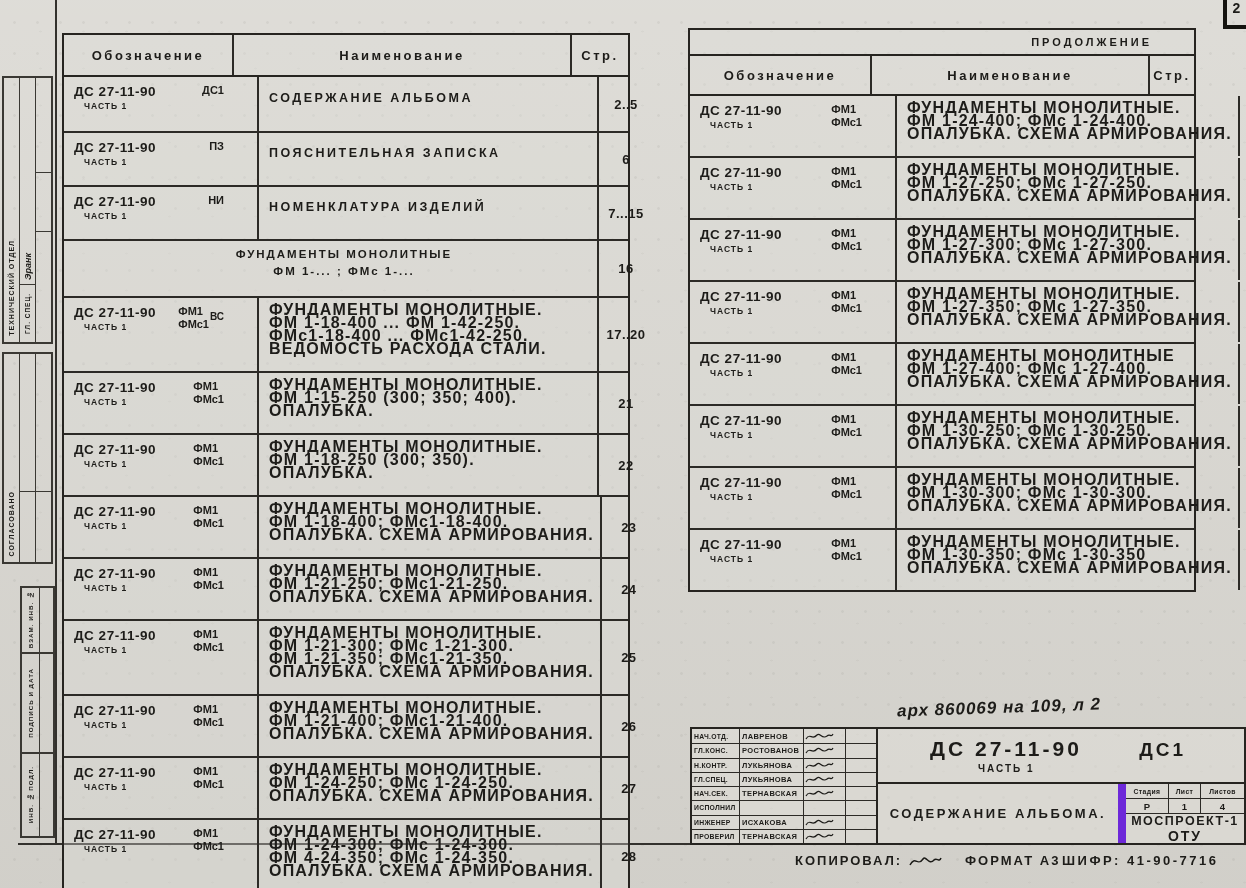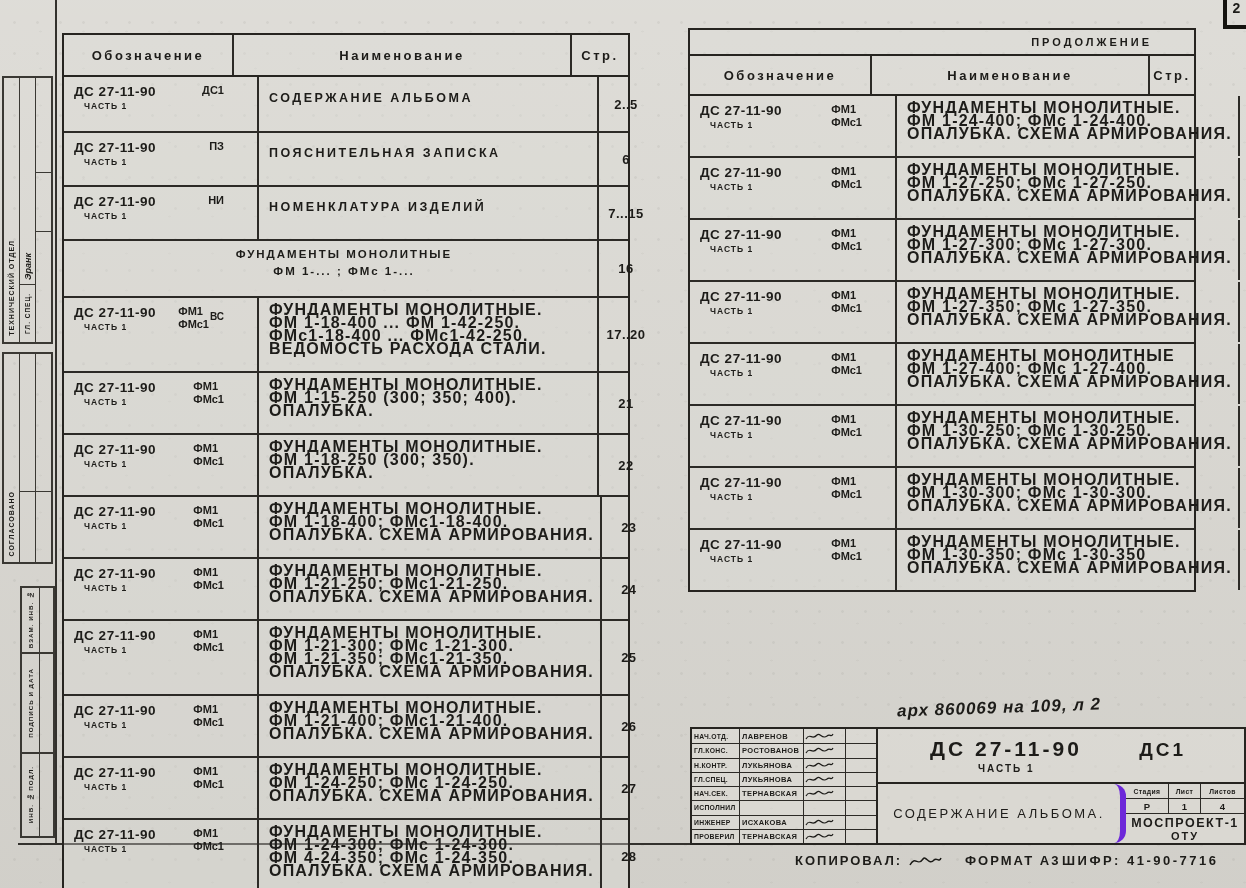--- a/index.html
+++ b/index.html
@@ -77,33 +77,33 @@
   .s-cell:first-child{border-left:none;padding-left:2px;}
   .s-role{font-size:6.8px;font-weight:bold;letter-spacing:0.3px;}
   .s-name{font-size:7.5px;font-weight:bold;letter-spacing:0.4px;padding-left:2px;}
   .tb-main{position:absolute;left:186px;top:0;right:0;height:100%;}
   .tb-top{position:absolute;left:0;top:0;right:0;height:55px;
           border-bottom:2.5px solid #262420;box-sizing:border-box;}
   .doc-code{position:absolute;left:52px;top:8px;font-size:21px;font-weight:bold;letter-spacing:3px;}
   .doc-part{position:absolute;left:100px;top:34px;font-size:10px;font-weight:bold;letter-spacing:2px;}
   .album-code{position:absolute;right:58px;top:10px;font-size:19px;font-weight:bold;letter-spacing:3px;}
   .tb-bot{position:absolute;left:0;top:55px;right:0;bottom:0;display:flex;}
-  .tb-title{flex:1;border-right:6px solid #6d28d9;box-sizing:border-box;
+  .tb-title{flex:1;border-right:8px solid #6d28d9;box-sizing:border-box;
             display:flex;align-items:center;justify-content:center;
-            font-size:13px;font-weight:normal;letter-spacing:2.5px;border-radius:12px;}
+            font-size:13px;font-weight:bold;letter-spacing:2.5px;}
   .tb-right{width:118px;display:flex;flex-direction:column;}
   .stage{display:grid;grid-template-columns:42px 32px 1fr;}
   .stage .sc{box-sizing:border-box;border-left:1.5px solid #2c2a26;border-bottom:1.5px solid #2c2a26;
          display:flex;align-items:center;justify-content:center;height:15px;}
   .stage .sc:nth-child(3n+1){border-left:none;}
   .stage .sh{font-size:6.8px;font-weight:bold;letter-spacing:0.4px;}
   .stage .sv{font-size:9.5px;font-weight:bold;}
   .org{flex:1;display:flex;flex-direction:column;align-items:center;justify-content:center;}
   .org .o1{font-size:12.5px;font-weight:bold;letter-spacing:1.5px;}
-  .org .o2{font-size:11px;font-weight:bold;letter-spacing:2px;}
+  .org .o2{font-size:14px;font-weight:bold;letter-spacing:2px;}
   
   .foot{font-size:13px;font-weight:bold;letter-spacing:2px;white-space:nowrap;}
   .arch{font-size:17px;font-weight:bold;transform:rotate(-2deg);letter-spacing:1px;}
   .corner{left:1223px;top:0;width:23px;height:29px;box-sizing:border-box;
           border-left:4px solid #14130f;border-bottom:4px solid #14130f;
           display:flex;align-items:flex-start;justify-content:center;
           font-size:14px;font-weight:bold;}
   .sig svg{display:block;}
 </style>
 </head>

